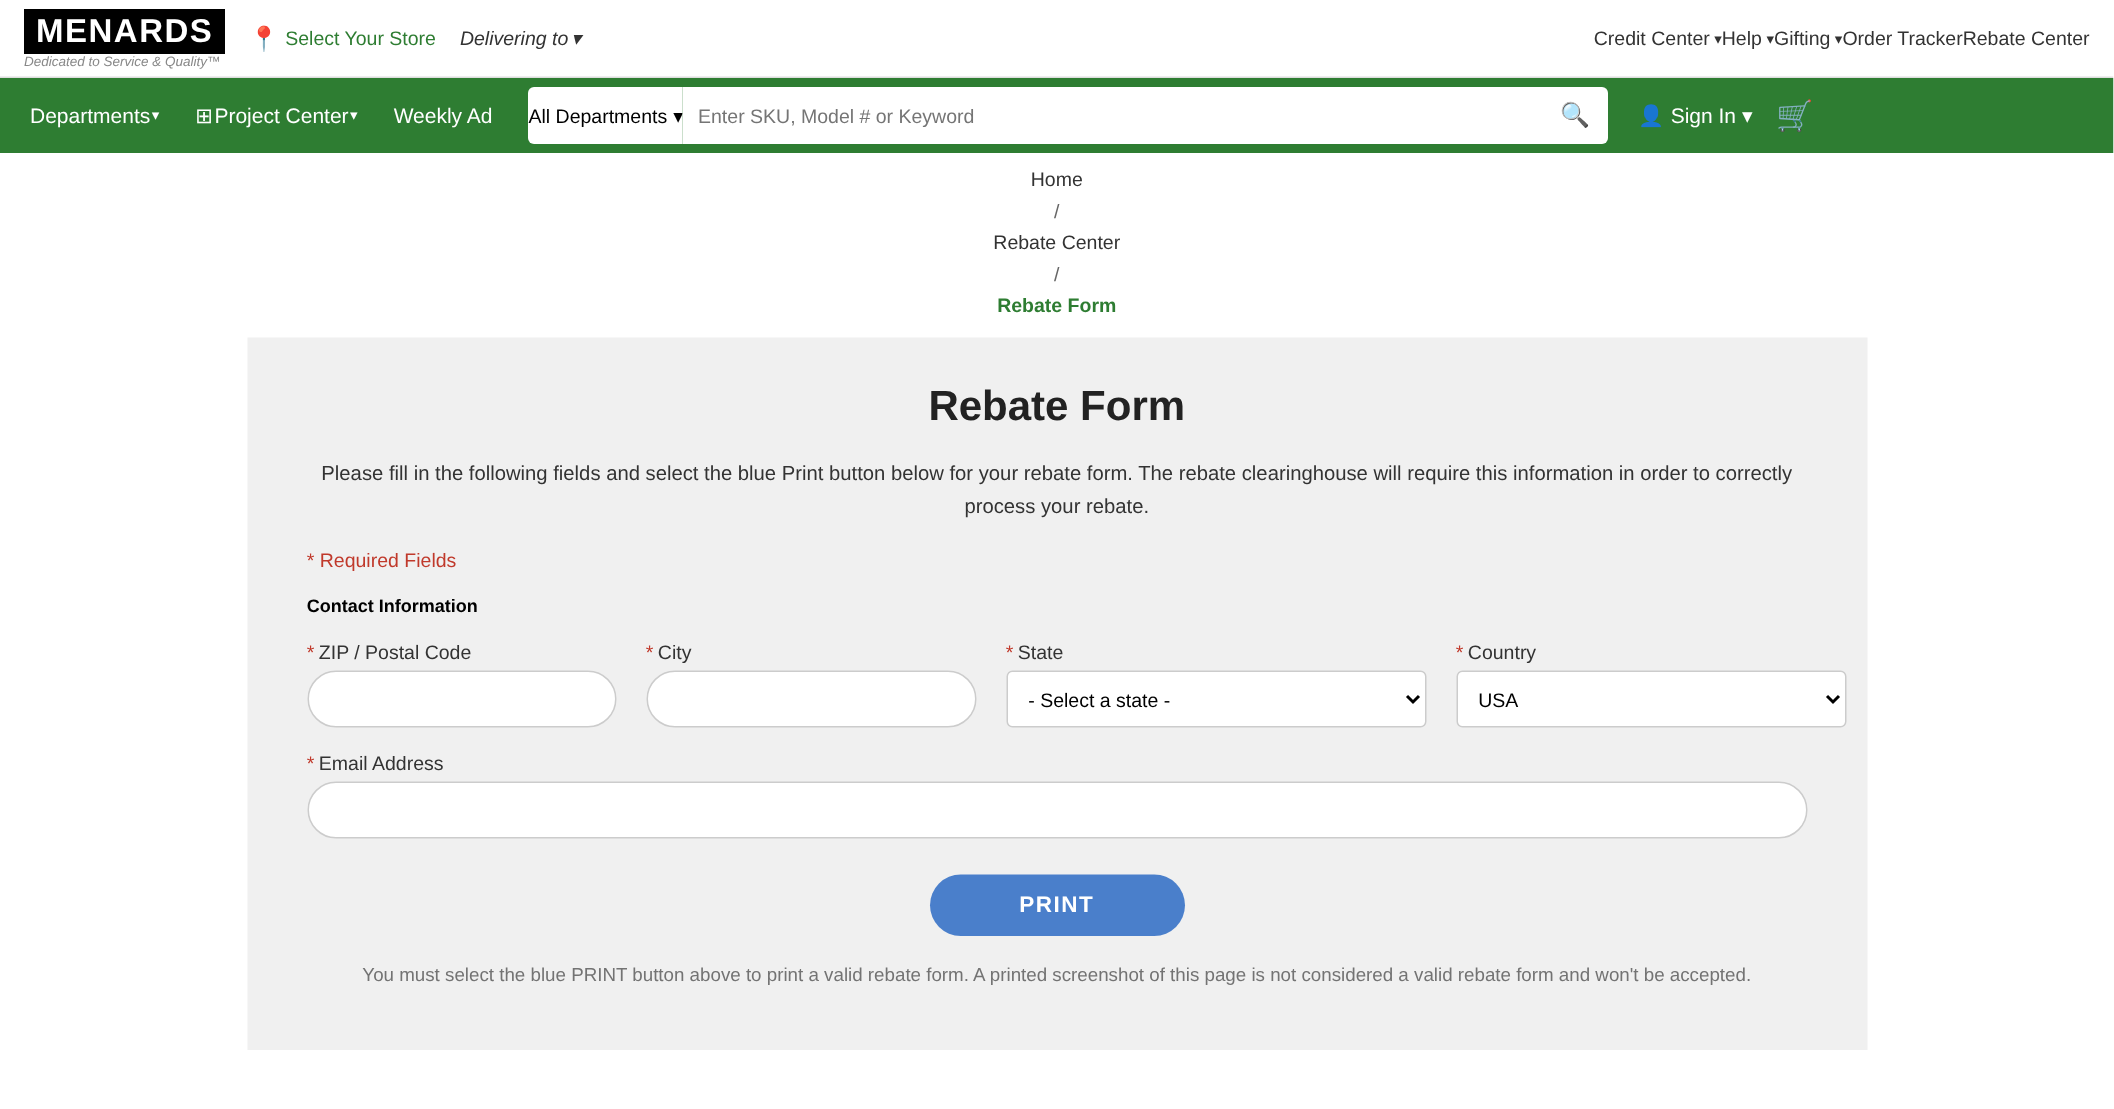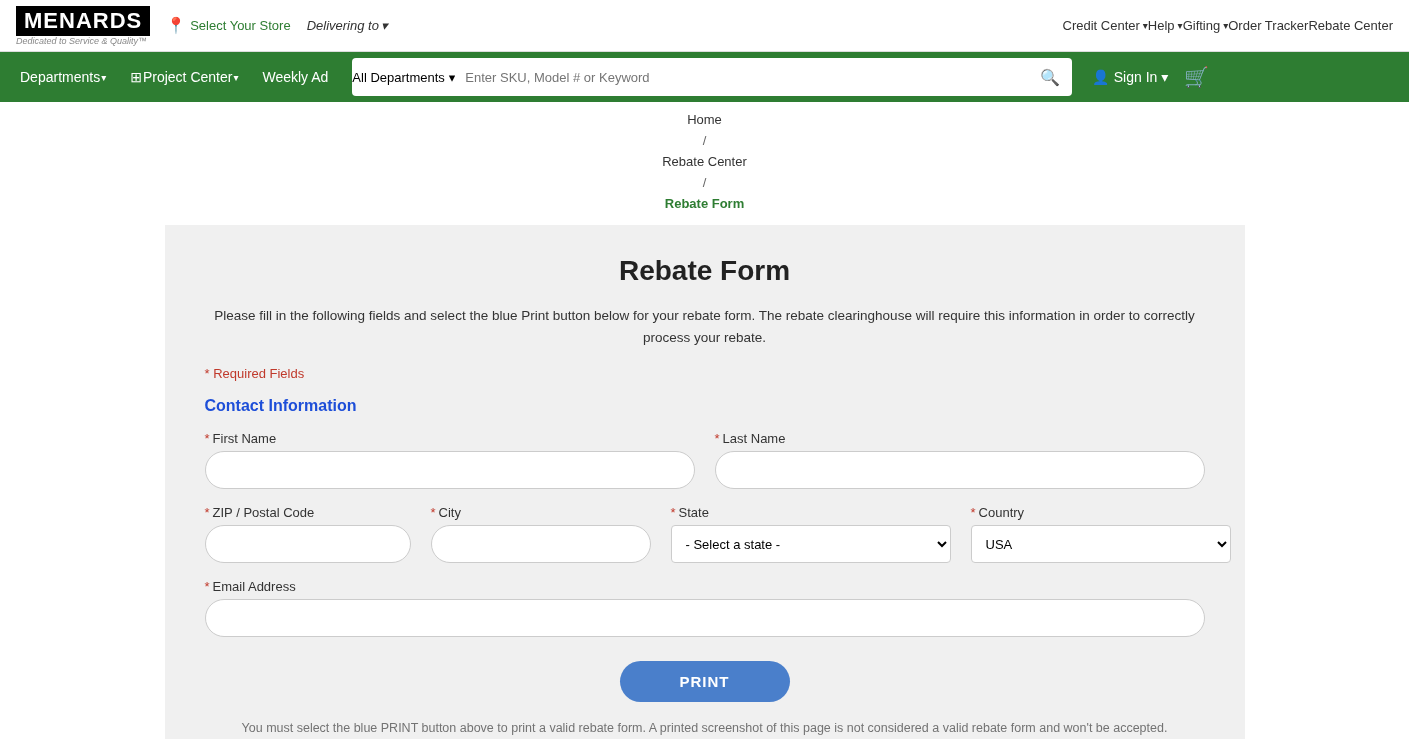--- a/index.html
+++ b/index.html
@@ -170,23 +170,23 @@
       color: #333;
       margin-bottom: 18px;
       line-height: 1.6;
     }
     .required-label {
       color: #c0392b;
       font-size: 13px;
       margin-bottom: 16px;
     }
     .section-title {
-      font-size: 16px;
+      font-size: 12px;
       font-weight: bold;
-      color: #1d4ed8;
+      color: #000000;
       margin-bottom: 16px;
     }
     .form-row {
       display: flex;
       gap: 20px;
       margin-bottom: 16px;
     }
     .form-group {
       display: flex;
       flex-direction: column;
@@ -320,34 +320,20 @@
   <span class="breadcrumb-current">Rebate Form</span>
 </div>
 
 <div class="form-wrapper">
   <h1 class="form-title">Rebate Form</h1>
   <p class="form-desc">Please fill in the following fields and select the blue Print button below for your rebate form. The rebate clearinghouse will require this information in order to correctly process your rebate.</p>
 
   <div class="required-label">* Required Fields</div>
   <div class="section-title">Contact Information</div>
 
-  <div class="form-row">
-    <div class="form-group">
-      <label>
-        <span class="req">*</span><span>First Name</span>
-      </label>
-      <input type="text" style="">
-    </div>
-    <div class="form-group">
-      <label>
-        <span class="req">*</span><span>Last Name</span>
-      </label>
-      <input type="text" style="">
-    </div>
-  </div>
 
 
   <div class="form-row">
     <div class="form-group" style="flex: 0 0 18%;">
       <label>
         <span class="req">*</span><span>ZIP / Postal Code</span>
       </label>
       <input type="text" style="">
     </div>
     <div class="form-group" style="flex: 0 0 22%;">

